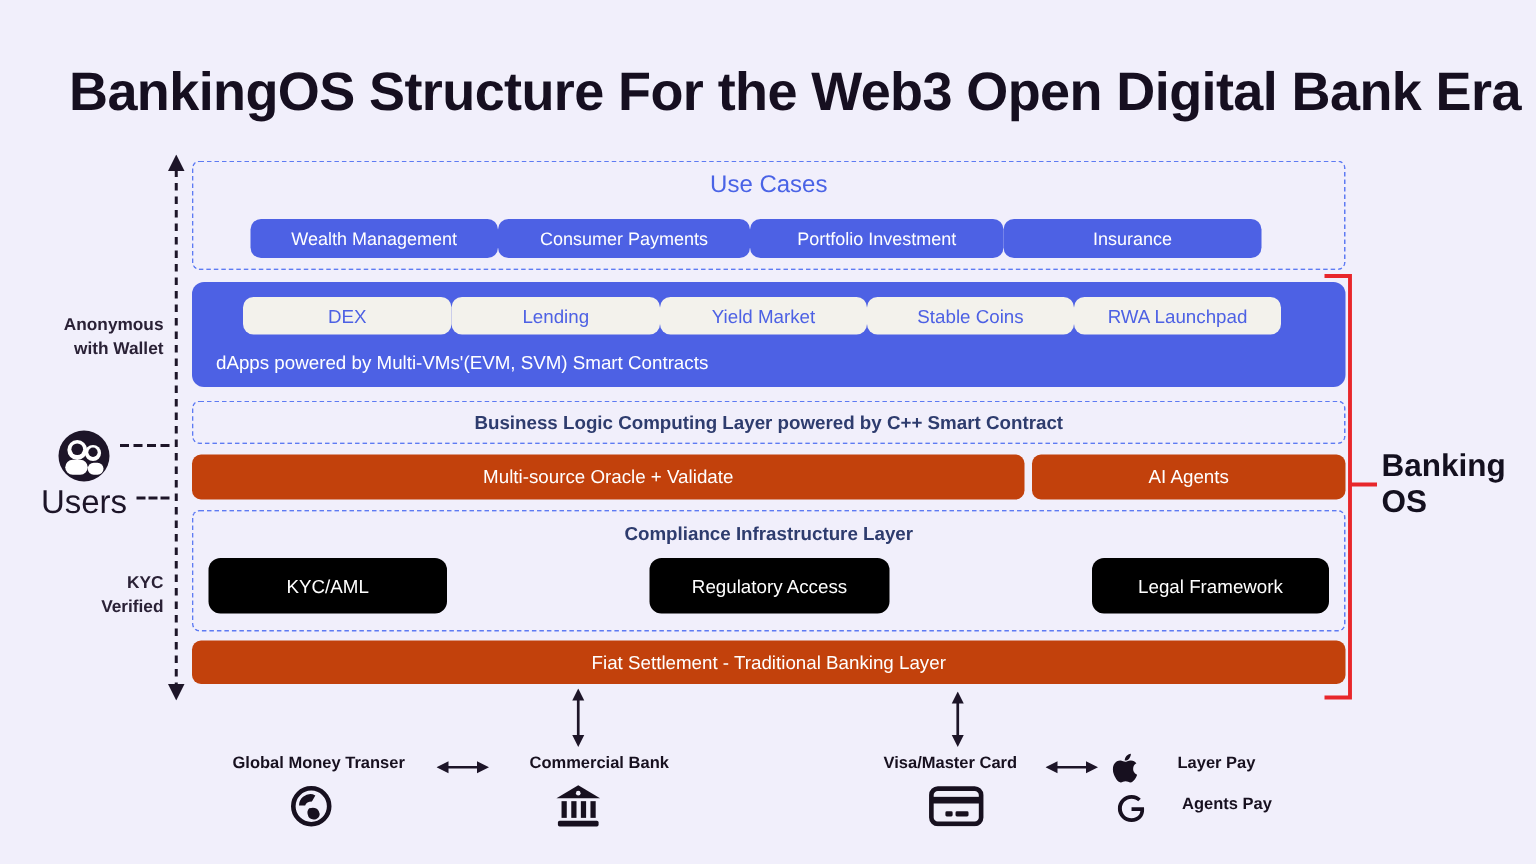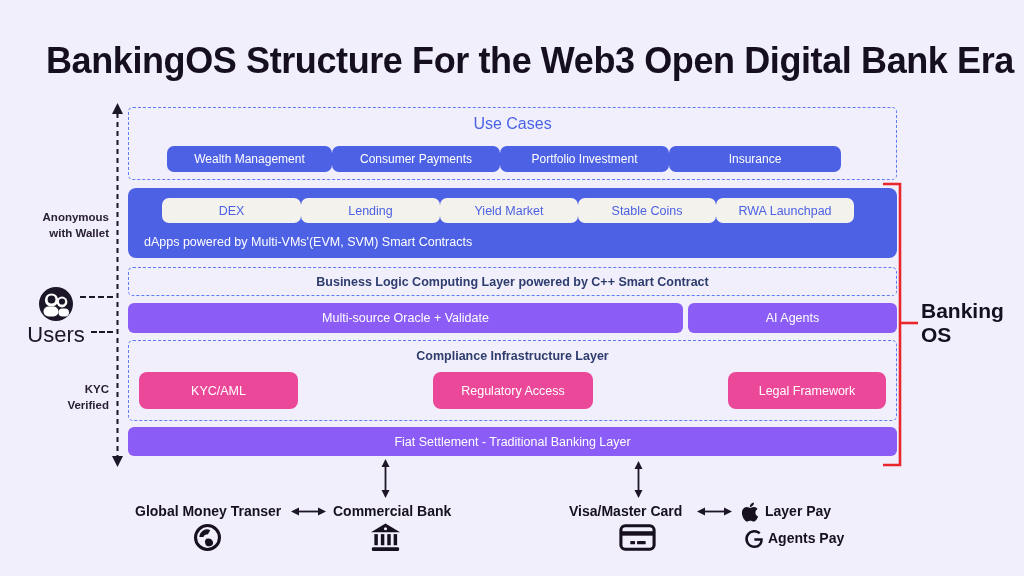--- a/index.html
+++ b/index.html
@@ -19,38 +19,38 @@
     border:1.5px dashed #5e7bf3; border-radius:5px;
   }
   .box-title { width:100%; text-align:center; font-weight:500; }
   .uc-title { top:7px; left:0; font-size:16px; color:#4a63e6; }
   .navy-title { font-size:12.5px; font-weight:600; color:#2e3c6e; }
   .pill {
     display:flex; align-items:center; justify-content:center;
     font-size:12px; border-radius:7px; color:#fff; font-weight:500;
   }
   .pill.bright { background:#4d61e4; }
-  .pill.muted  { background:#ec4899; border-radius:8px; }
+  .pill.muted  { background:#000000; border-radius:8px; }
   .pill.light  { background:#f3f2ec; color:#4d61e4; }
   .bar {
     display:flex; align-items:center; justify-content:center;
     color:#fff; font-size:12.5px; font-weight:500; border-radius:6px;
   }
   .bar.bright { background:#4d61e4; }
-  .bar.muted  { background:#8b5cf6;text-align:right; }
+  .bar.muted  { background:#c2410c;text-align:right; }
   .row-flex { display:flex; justify-content:flex-start;padding-left:24px; }
   .preline { white-space:pre-line; }
   .side-label {
     font-size:11.5px; font-weight:600; color:#2a2136;
     text-align:right; line-height:1.35;
   }
   .users-text { font-size:22px; font-weight:500; color:#1d1528; text-align:center; }
   .bos-text { font-size:21px; font-weight:600; line-height:1.12; color:#14101f; }
   .dash-h { border-top:2px dashed #1d1528; }
-  .bottom-label { font-size:14px; font-weight:600; color:#17101f; }
+  .bottom-label { font-size:11px; font-weight:600; color:#17101f;margin-left:20px; }
 </style>
 </head>
 <body>
 
 <div class="canvas">
 
   <div class="abs title">BankingOS Structure For the Web3 Open Digital Bank Era</div>
 
   <svg class="abs" style="left:110px; top:103px;" width="15" height="364">
     <line x1="7.5" y1="10" x2="7.5" y2="354" stroke="#1d1528" stroke-width="2" stroke-dasharray="5 4"></line>

